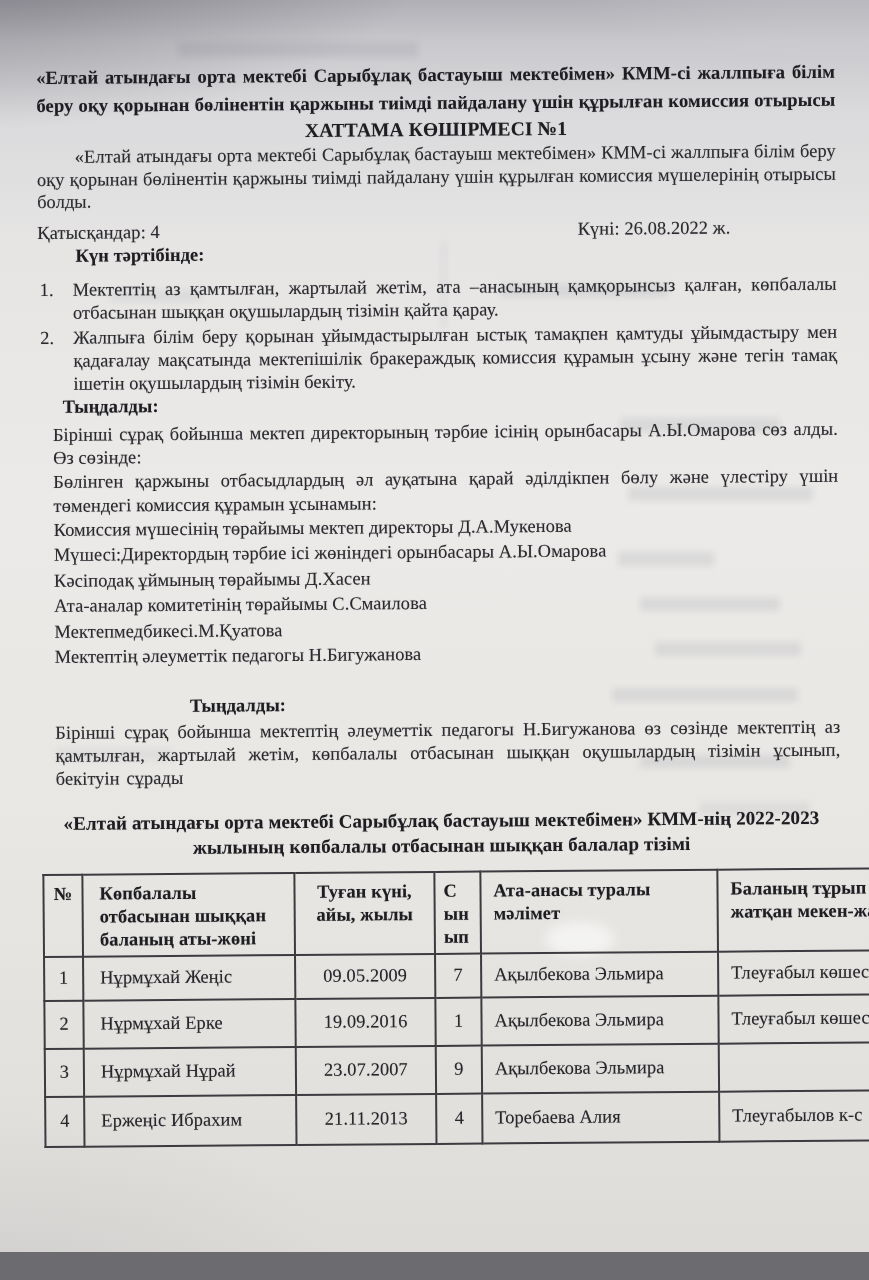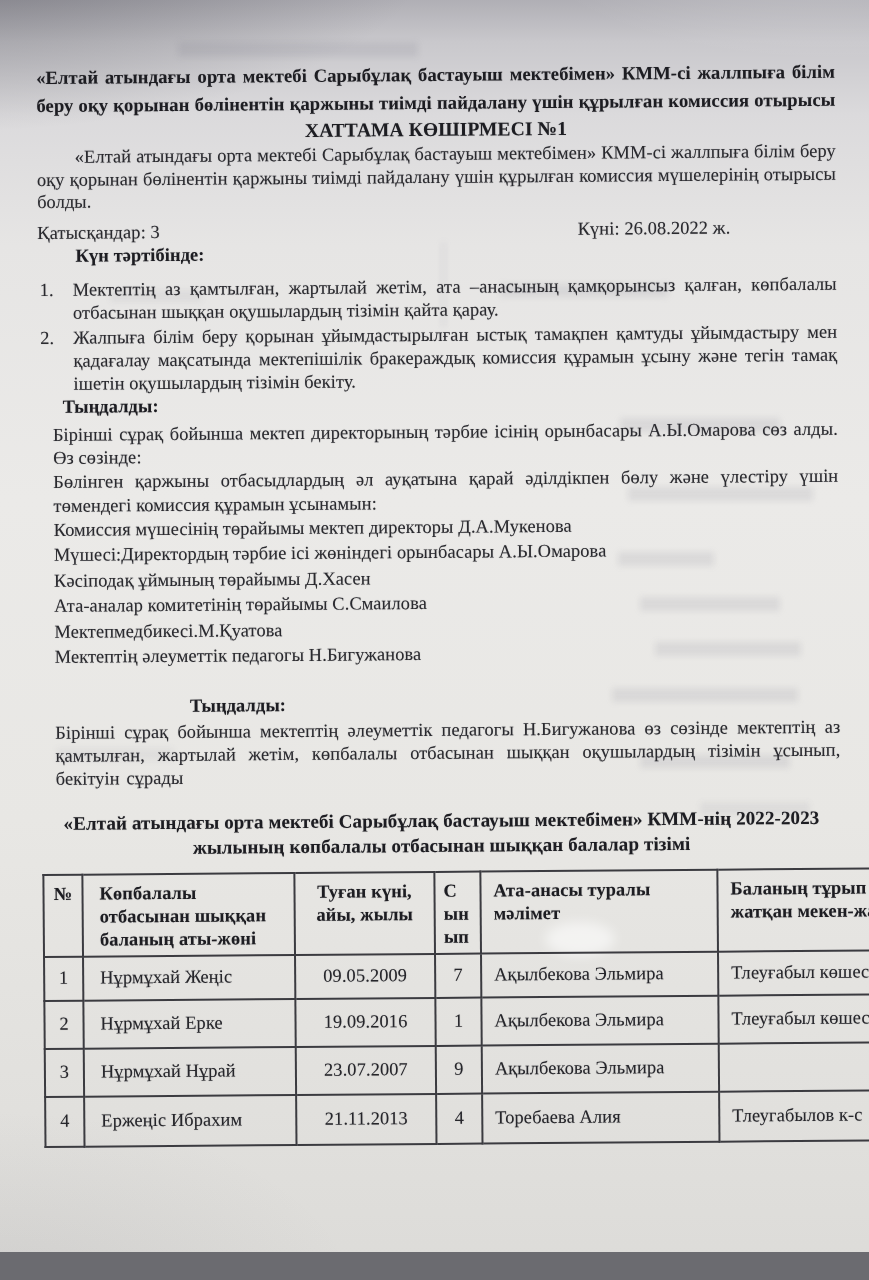--- a/index.html
+++ b/index.html
@@ -82,21 +82,21 @@
 
   <div class="content">
 
     <p class="hdr">«Елтай атындағы орта мектебі Сарыбұлақ бастауыш мектебімен» КММ-сі жаллпыға білім беру оқу қорынан бөлінентін қаржыны тиімді пайдалану үшін құрылған комиссия отырысы</p>
 
     <p class="doc-title">ХАТТАМА КӨШІРМЕСІ №1</p>
 
     <p class="intro">«Елтай атындағы орта мектебі Сарыбұлақ бастауыш мектебімен» КММ-сі жаллпыға білім беру оқу қорынан бөлінентін қаржыны тиімді пайдалану үшін құрылған комиссия мүшелерінің отырысы болды.</p>
 
     <div class="meta-row">
-      <span>Қатысқандар: 3</span>
+      <span>Қатысқандар: 4</span>
       <span class="meta-date">Күні: 26.08.2022 ж.</span>
     </div>
 
     <p class="agenda-h bold">Күн тәртібінде:</p>
 
     <div class="agenda-item first">
       <span class="agenda-num">1.</span>
       <div class="agenda-text">Мектептің аз қамтылған, жартылай жетім, ата –анасының қамқорынсыз қалған, көпбалалы отбасынан шыққан оқушылардың тізімін қайта қарау.</div>
     </div>
     <div class="agenda-item">

